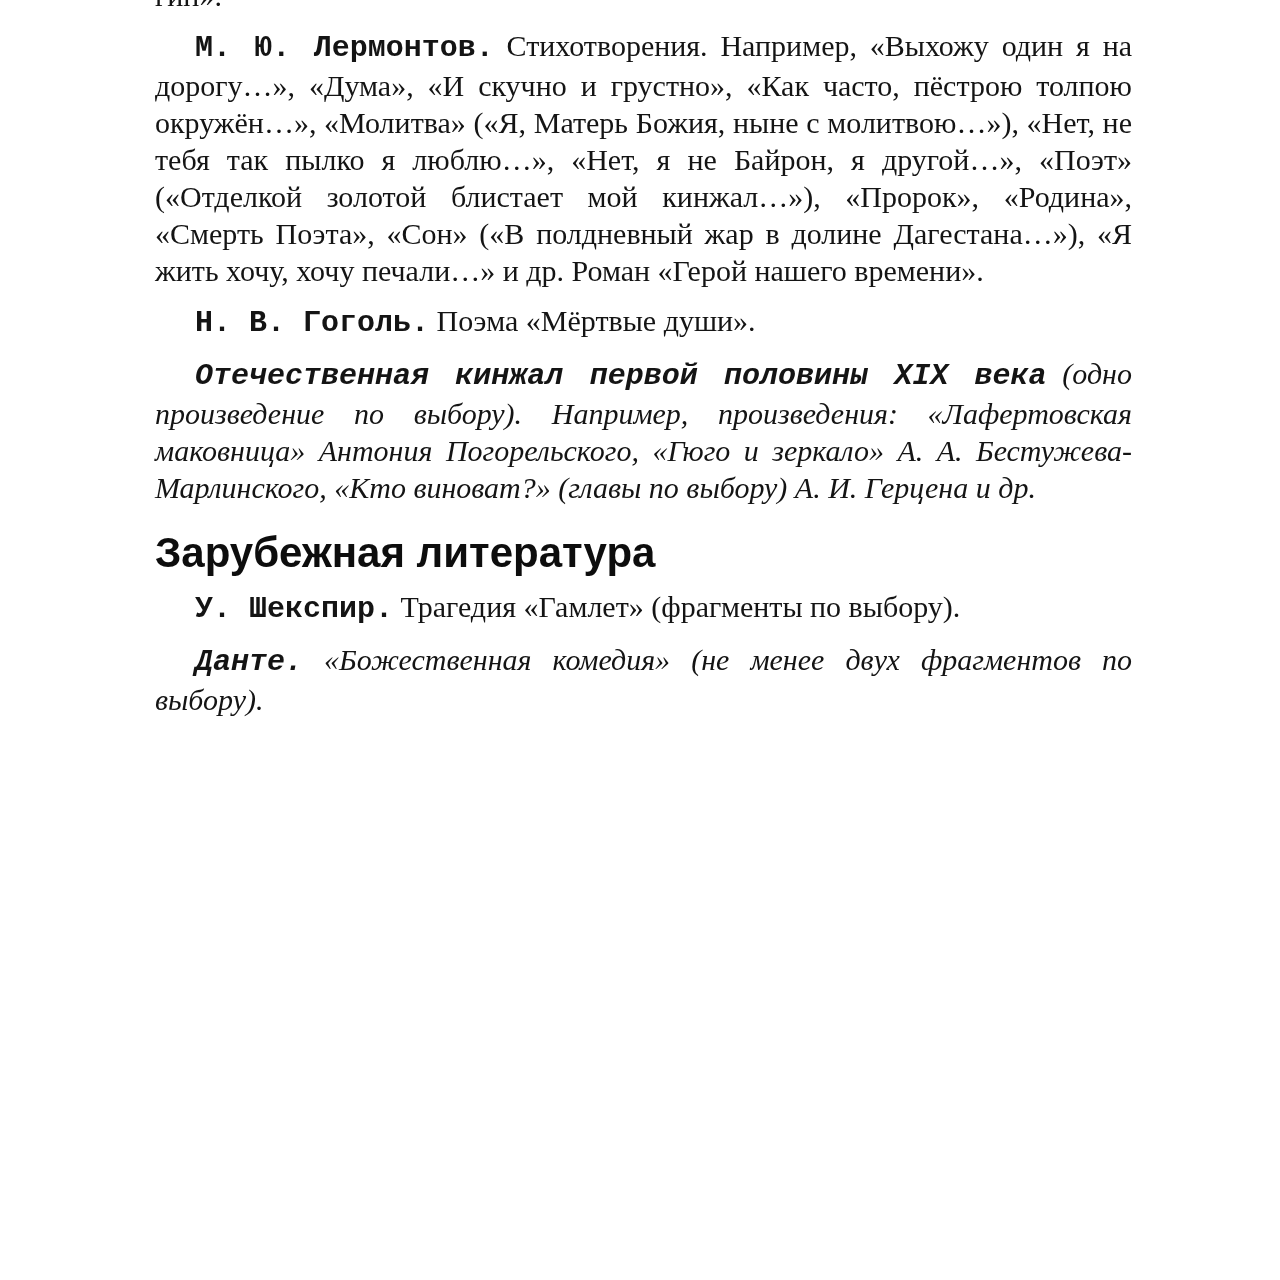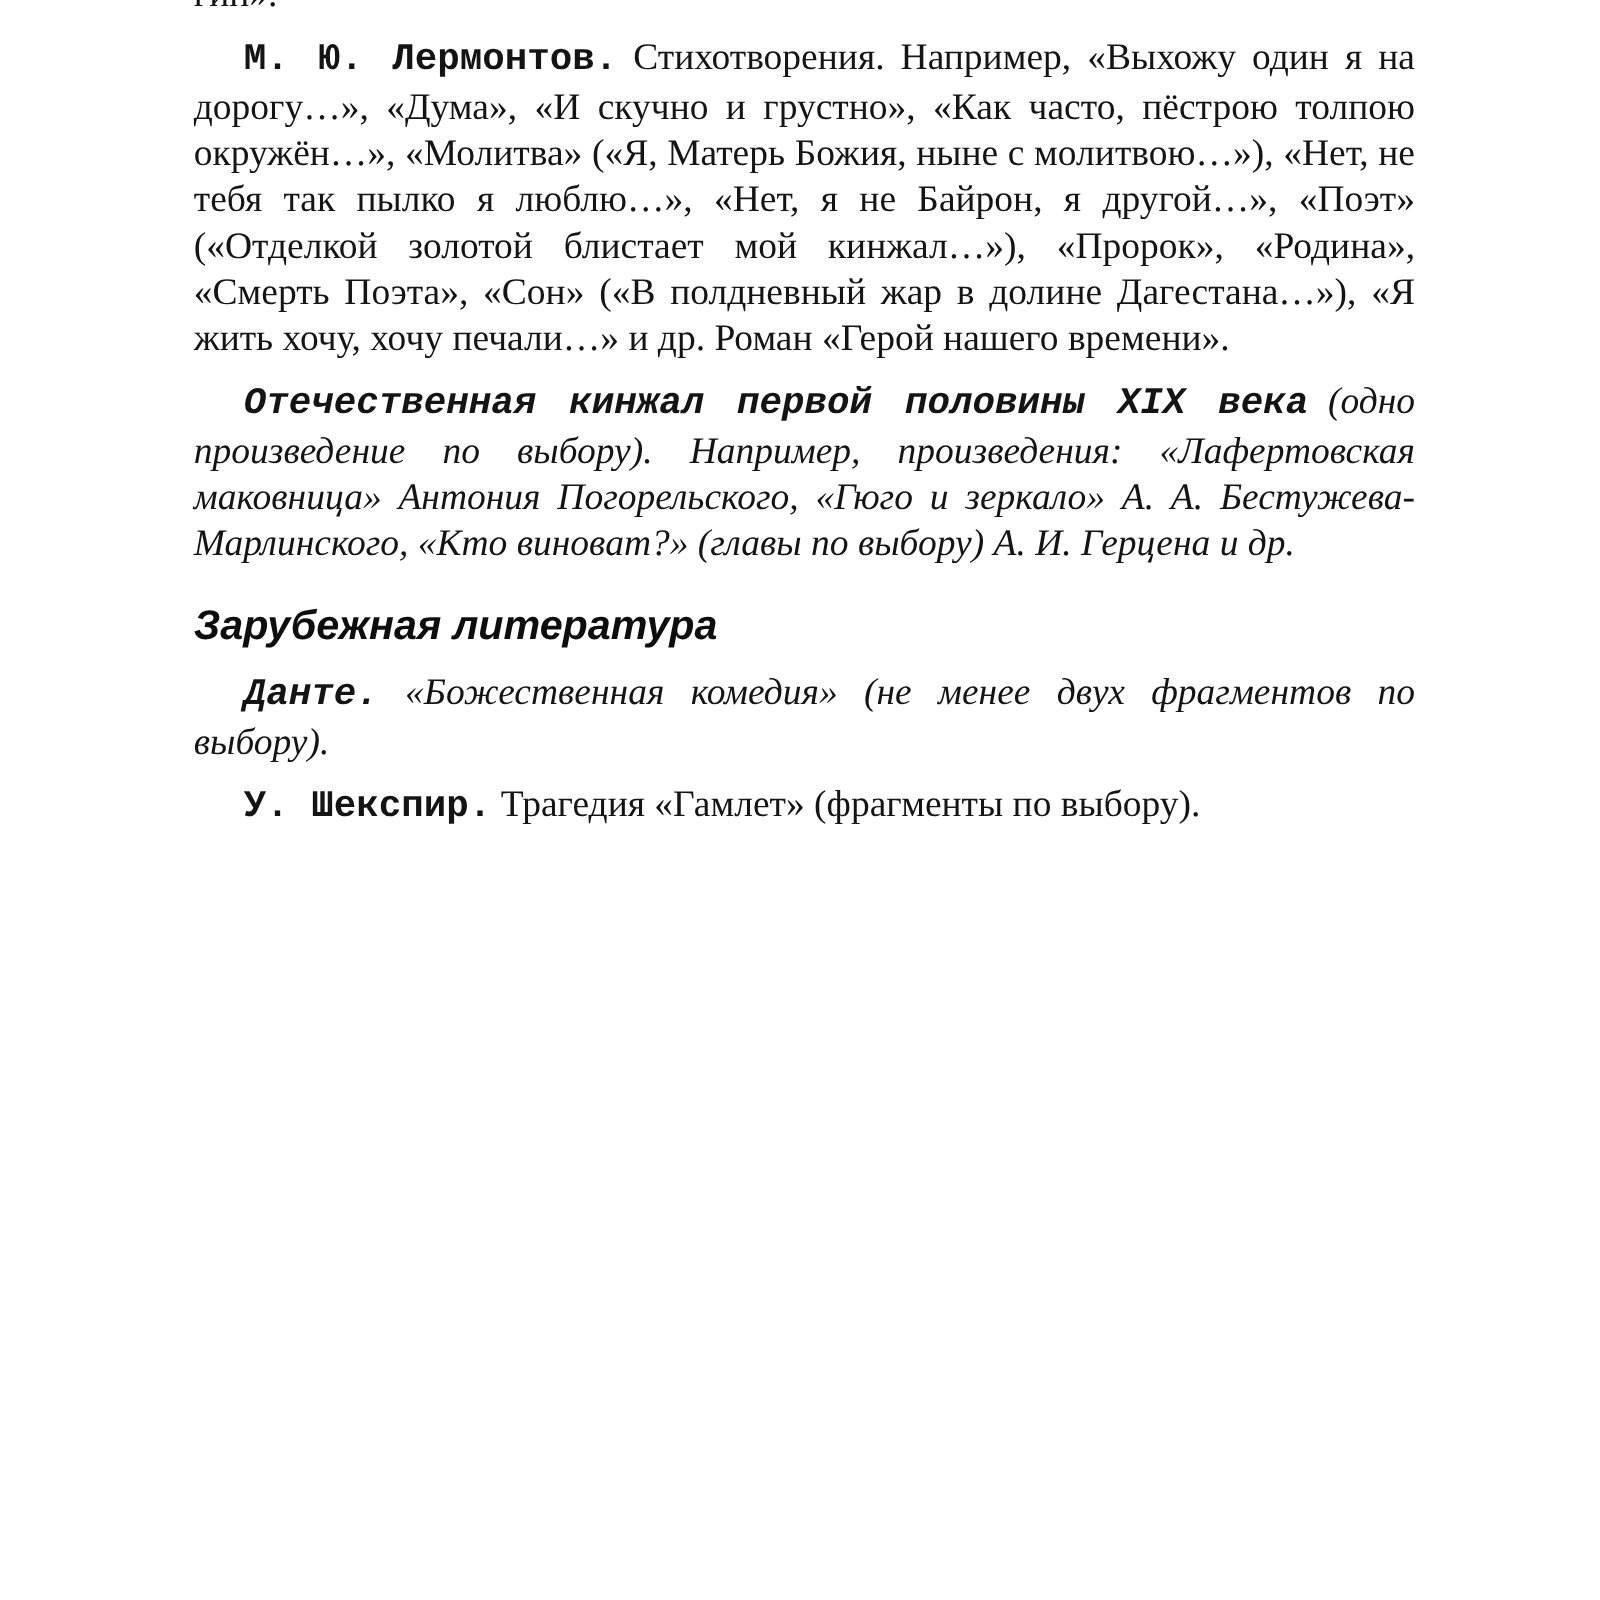--- a/index.html
+++ b/index.html
@@ -23,44 +23,44 @@
     margin: 0 0 13px 0;
   }
   p.clip {
     text-indent: 0;
     margin-top: -23px;   
     margin-bottom: 13px;
   }
   .it { font-style: italic; }
   h2.section {
     font-family: "Liberation Sans", sans-serif;
-    font-size: 33px;
+    font-size: 42px;
     line-height: 37px;
     font-weight: bold;
     color: #0d0d0d;
     margin: 28px 0 17px 0;
     text-indent: 0;
-    font-style: italic;
   }
   b { font-weight: bold; font-family: Liberation Mono, monospace; }
 </style>
 </head>
 <body>
 
 <div class="page">
 
   <p class="body clip"><span>гин».</span></p>
 
   <p class="body"><b>М. Ю. Лермонтов.</b><span> Стихотворения. Например, «Выхожу один я на дорогу…», «Дума», «И скучно и грустно», «Как часто, пёстрою толпою окружён…», «Молитва» («Я, Матерь Божия, ныне с молитвою…»), «Нет, не тебя так пылко я люблю…», «Нет, я не Байрон, я другой…», «Поэт» («Отделкой золотой блистает мой кинжал…»), «Пророк», «Родина», «Смерть Поэта», «Сон» («В полдневный жар в долине Дагестана…»), «Я жить хочу, хочу печали…» и др. Роман «Герой нашего времени».</span></p>
 
+  <p class="body"><b>Н. В. Гоголь.</b><span> Поэма «Мёртвые души».</span></p>
 
   <p class="body it"><b>Отечественная кинжал первой половины XIX века</b><span> (одно произведение по выбору). Например, произведения: «Лафертовская маковница» Антония Погорельского, «Гюго и зеркало» А. А. Бестужева-Марлинского, «Кто виноват?» (главы по выбору) А. И. Герцена и др.</span></p>
 
   <h2 class="section">Зарубежная литература</h2>
 
+  <p class="body"><b>У. Шекспир.</b><span> Трагедия «Гамлет» (фрагменты по выбору).</span></p>
+
   <p class="body it"><b>Данте.</b><span> «Божественная комедия» (не менее двух фрагментов по выбору).</span></p>
-
-  <p class="body"><b>У. Шекспир.</b><span> Трагедия «Гамлет» (фрагменты по выбору).</span></p>
 
 
 
 
 </div>
 
 </body></html>

